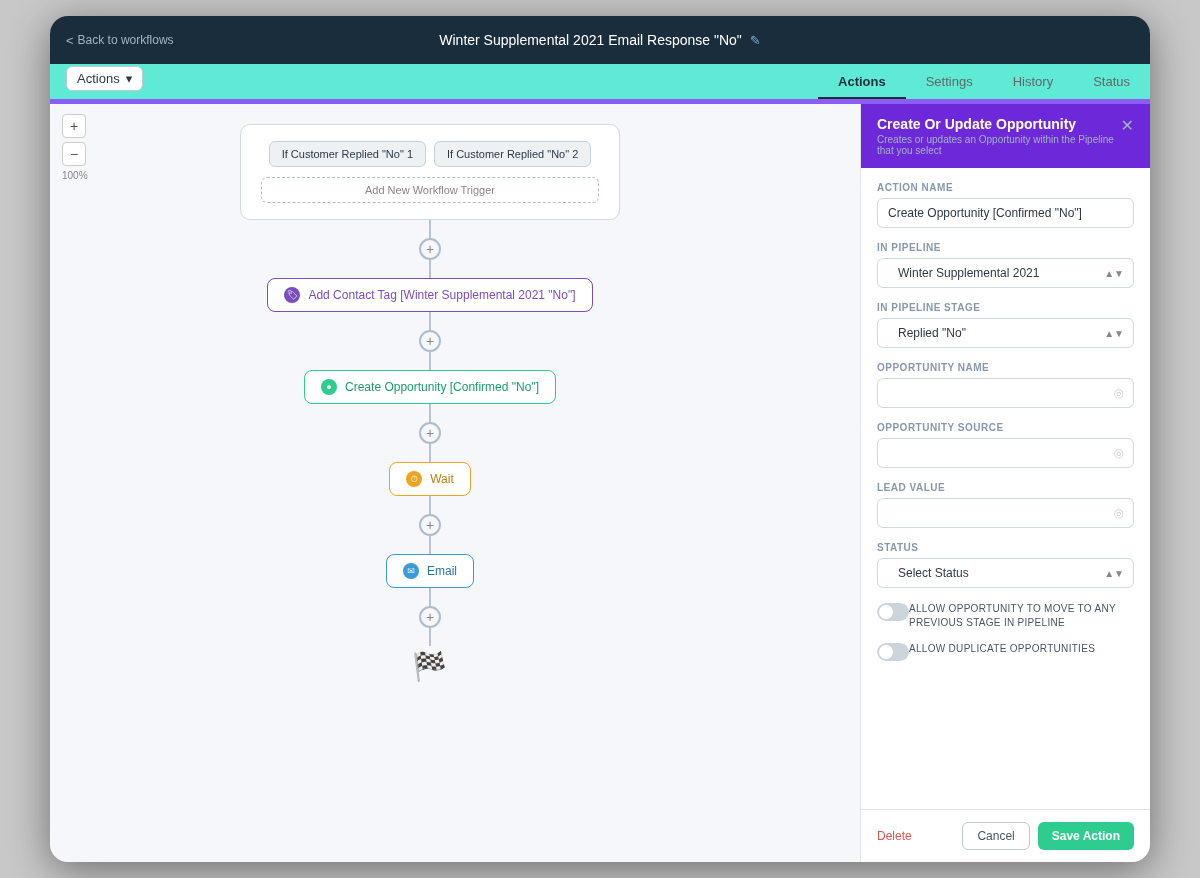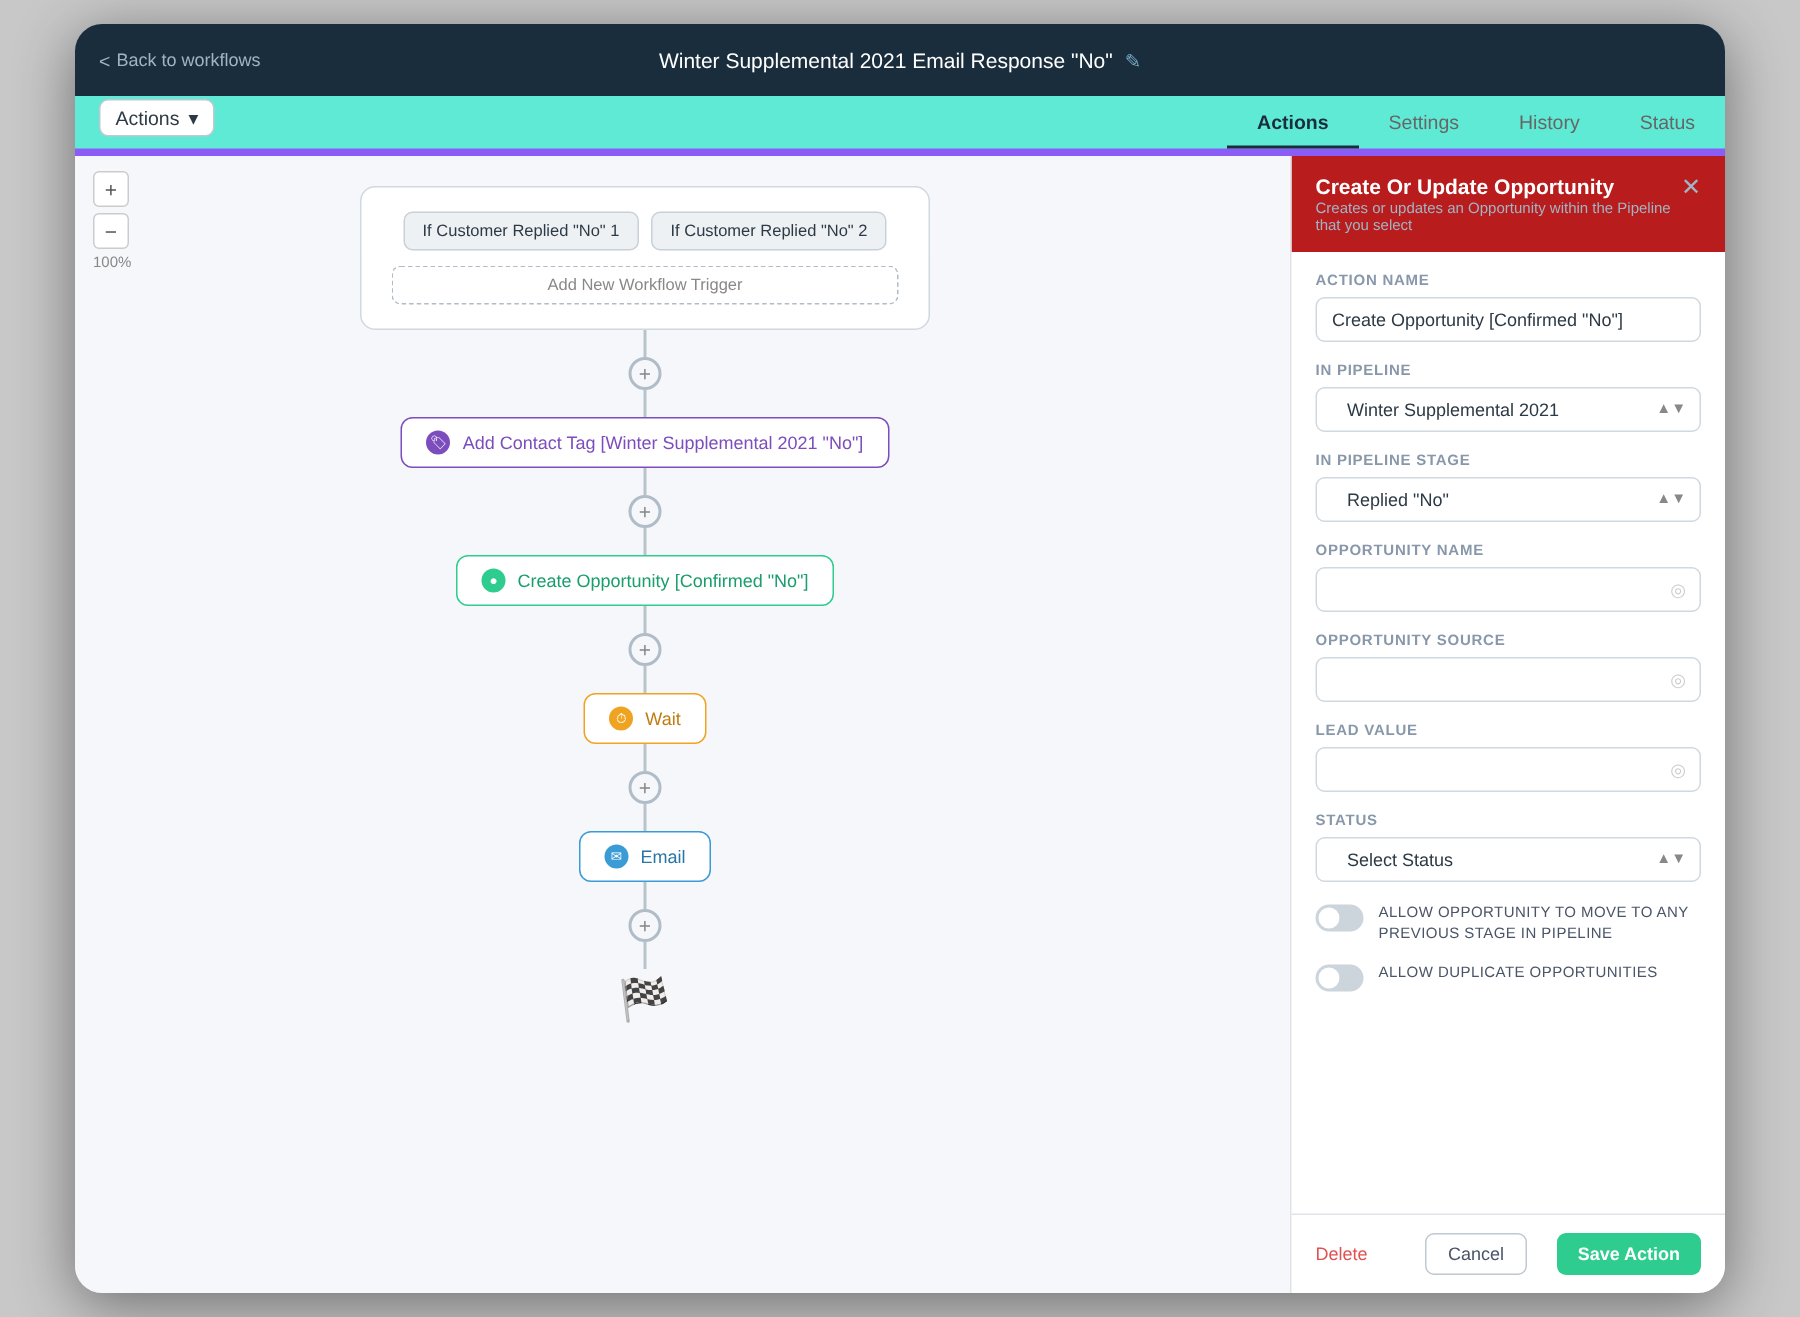--- a/index.html
+++ b/index.html
@@ -267,21 +267,21 @@
     .right-panel {
       width: 290px;
       background: #fff;
       border-left: 1px solid #e0e4e8;
       display: flex;
       flex-direction: column;
       overflow: hidden;
       flex-shrink: 0;
     }
     .panel-header {
-      background: #b91c1c;
+      background: #6d28d9;
       color: #fff;
       padding: 12px 16px;
       display: flex;
       align-items: flex-start;
       justify-content: space-between;
       flex-shrink: 0;
     }
     .panel-title {
       font-size: 14px;
       font-weight: 600;
@@ -372,21 +372,20 @@
     .field-input-icon .fi-icon {
       position: absolute;
       right: 10px;
       color: #ccc;
       font-size: 12px;
     }
 
     .toggle-row {
       display: flex;
       align-items: flex-start;
-      gap: 10px;
       margin-bottom: 12px;
     }
     .toggle {
       width: 32px;
       height: 18px;
       background: #ccd4dc;
       border-radius: 9px;
       position: relative;
       cursor: pointer;
       flex-shrink: 0;
@@ -422,21 +421,21 @@
     }
     .delete-btn {
       color: #e05252;
       font-size: 12px;
       cursor: pointer;
       background: none;
       border: none;
     }
     .footer-right {
       display: flex;
-      gap: 20px;
+      gap: 8px;
     }
     .cancel-btn {
       background: #fff;
       border: 1px solid #c0c8d0;
       border-radius: 6px;
       padding: 6px 14px;
       font-size: 12px;
       color: #4a5568;
       cursor: pointer;
     }

